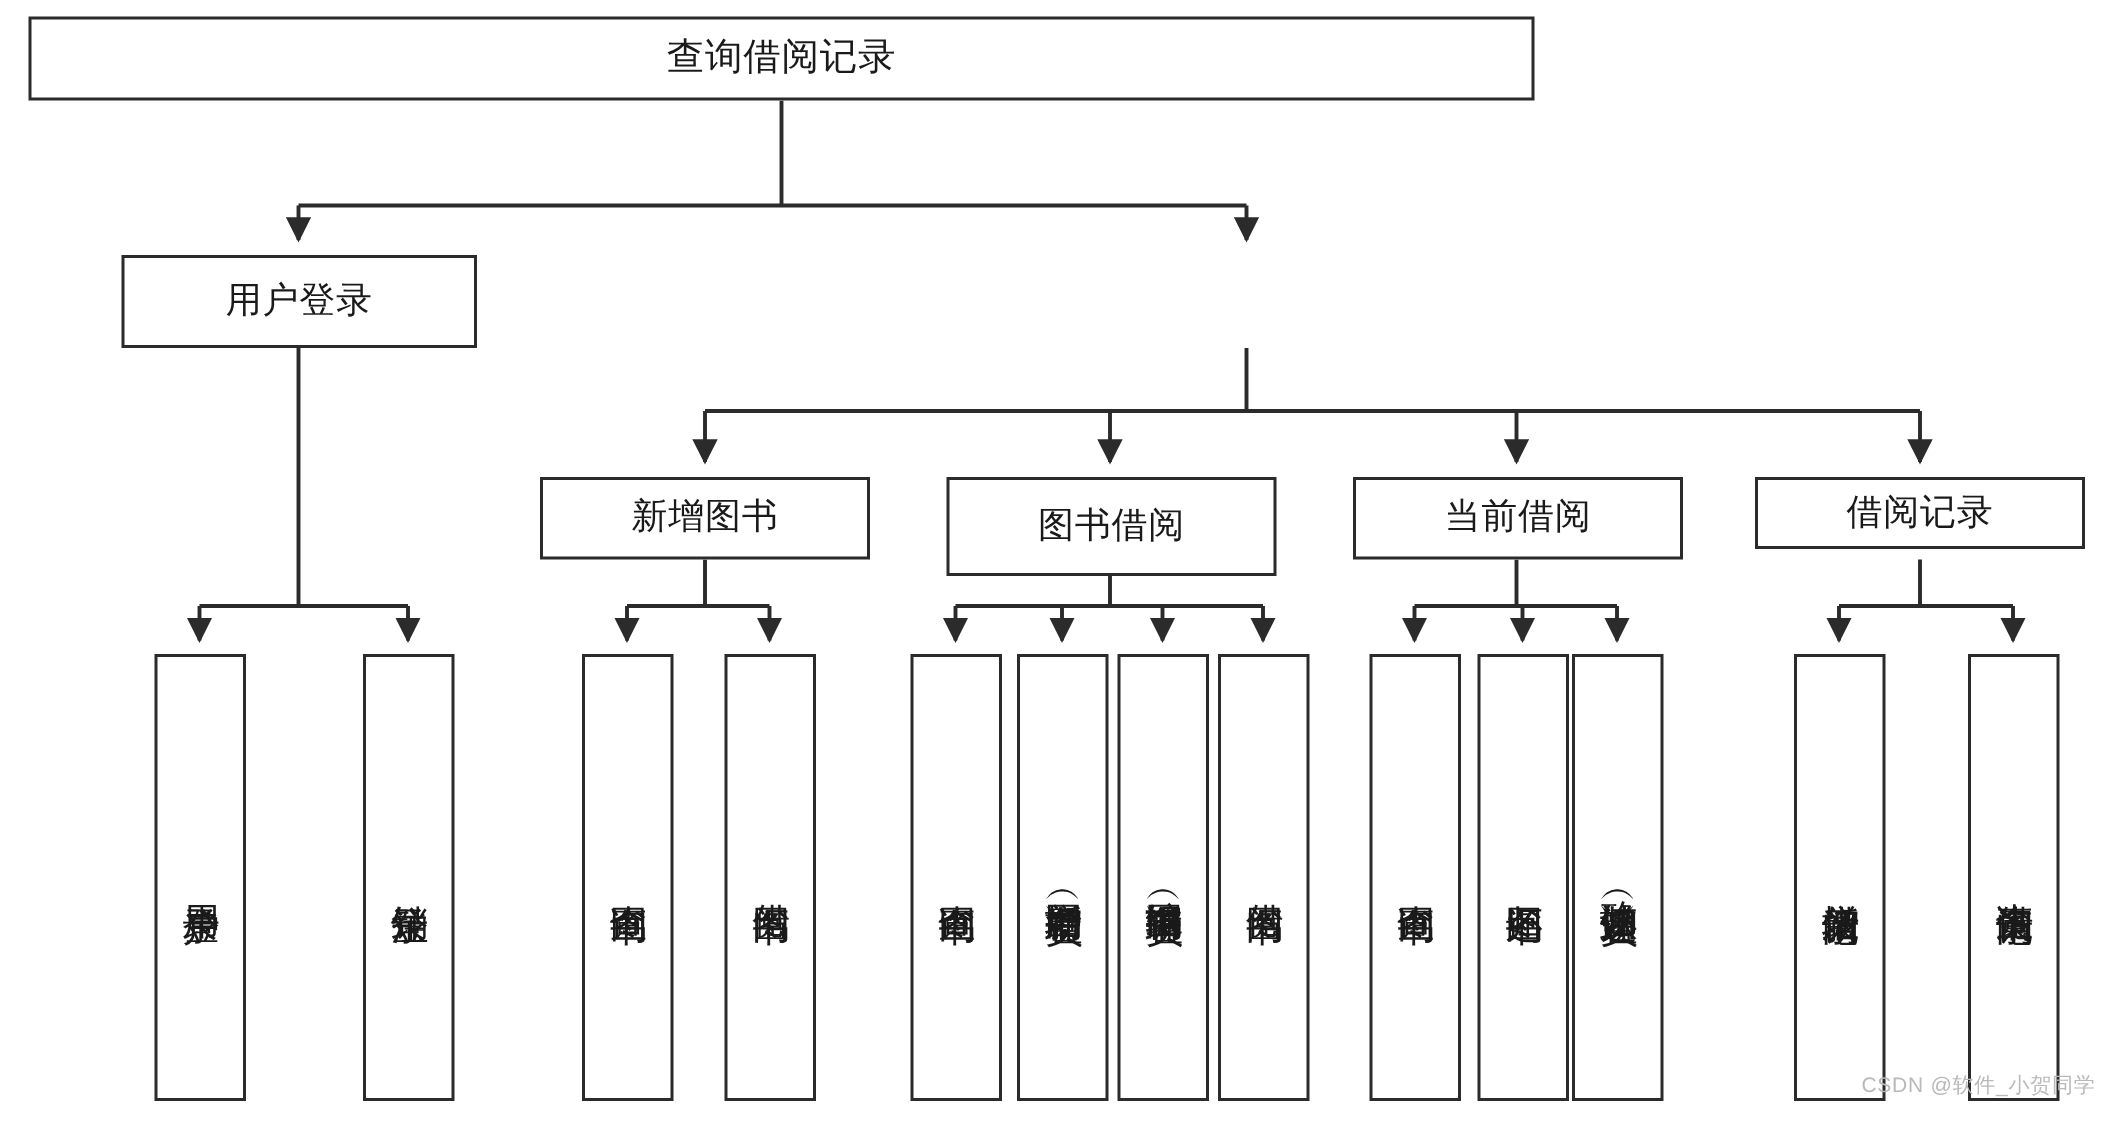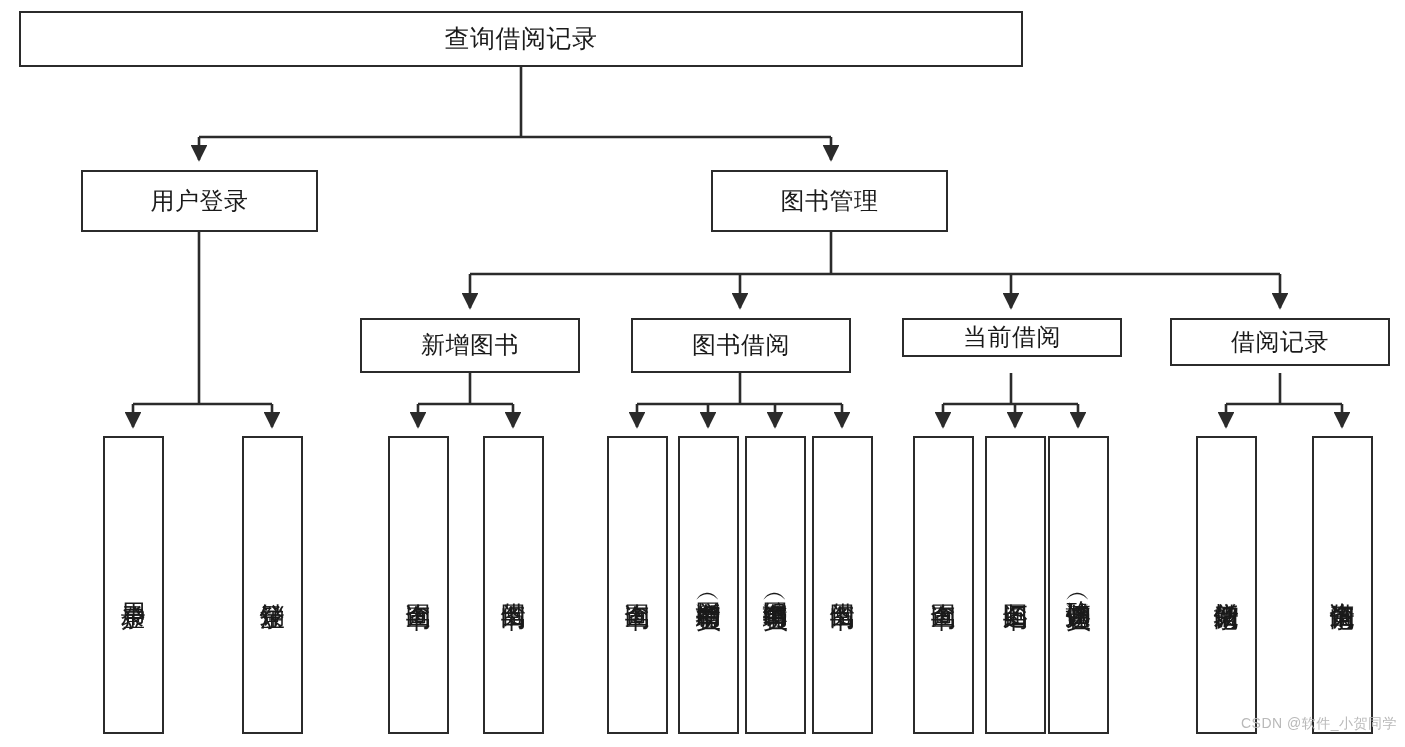--- a/index.html
+++ b/index.html
@@ -129,31 +129,28 @@
     </g>
   </svg>
 
   <div class="node horiz root" style="left:19px; top:11px; width:1004px; height:56px;">
     <span class="label">查询借阅记录</span>
   </div>
 
   <div class="node horiz" style="left:81px; top:170px; width:237px; height:62px;">
     <span class="label">用户登录</span>
   </div>
-  <div class="node horiz" style="left:711px; top:170px; width:237px; height:62px;">
-    <span class="label">图书管理</span>
-  </div>
 
   <div class="node horiz" style="left:360px; top:318px; width:220px; height:55px;">
     <span class="label">新增图书</span>
   </div>
-  <div class="node horiz" style="left:631px; top:318px; width:220px; height:55px;">
+  <div class="node horiz" style="left:631px; top:318px; width:220px; height:66px;">
     <span class="label">图书借阅</span>
   </div>
-  <div class="node horiz" style="left:902px; top:318px; width:220px; height:39px;">
+  <div class="node horiz" style="left:902px; top:318px; width:220px; height:55px;">
     <span class="label">当前借阅</span>
   </div>
   <div class="node horiz" style="left:1170px; top:318px; width:220px; height:48px;">
     <span class="label">借阅记录</span>
   </div>
 
   <div class="node vert" style="left:103px; top:436px; width:61px; height:298px;">
     <span class="label">用户登录</span>
   </div>
   <div class="node vert" style="left:242px; top:436px; width:61px; height:298px;">

